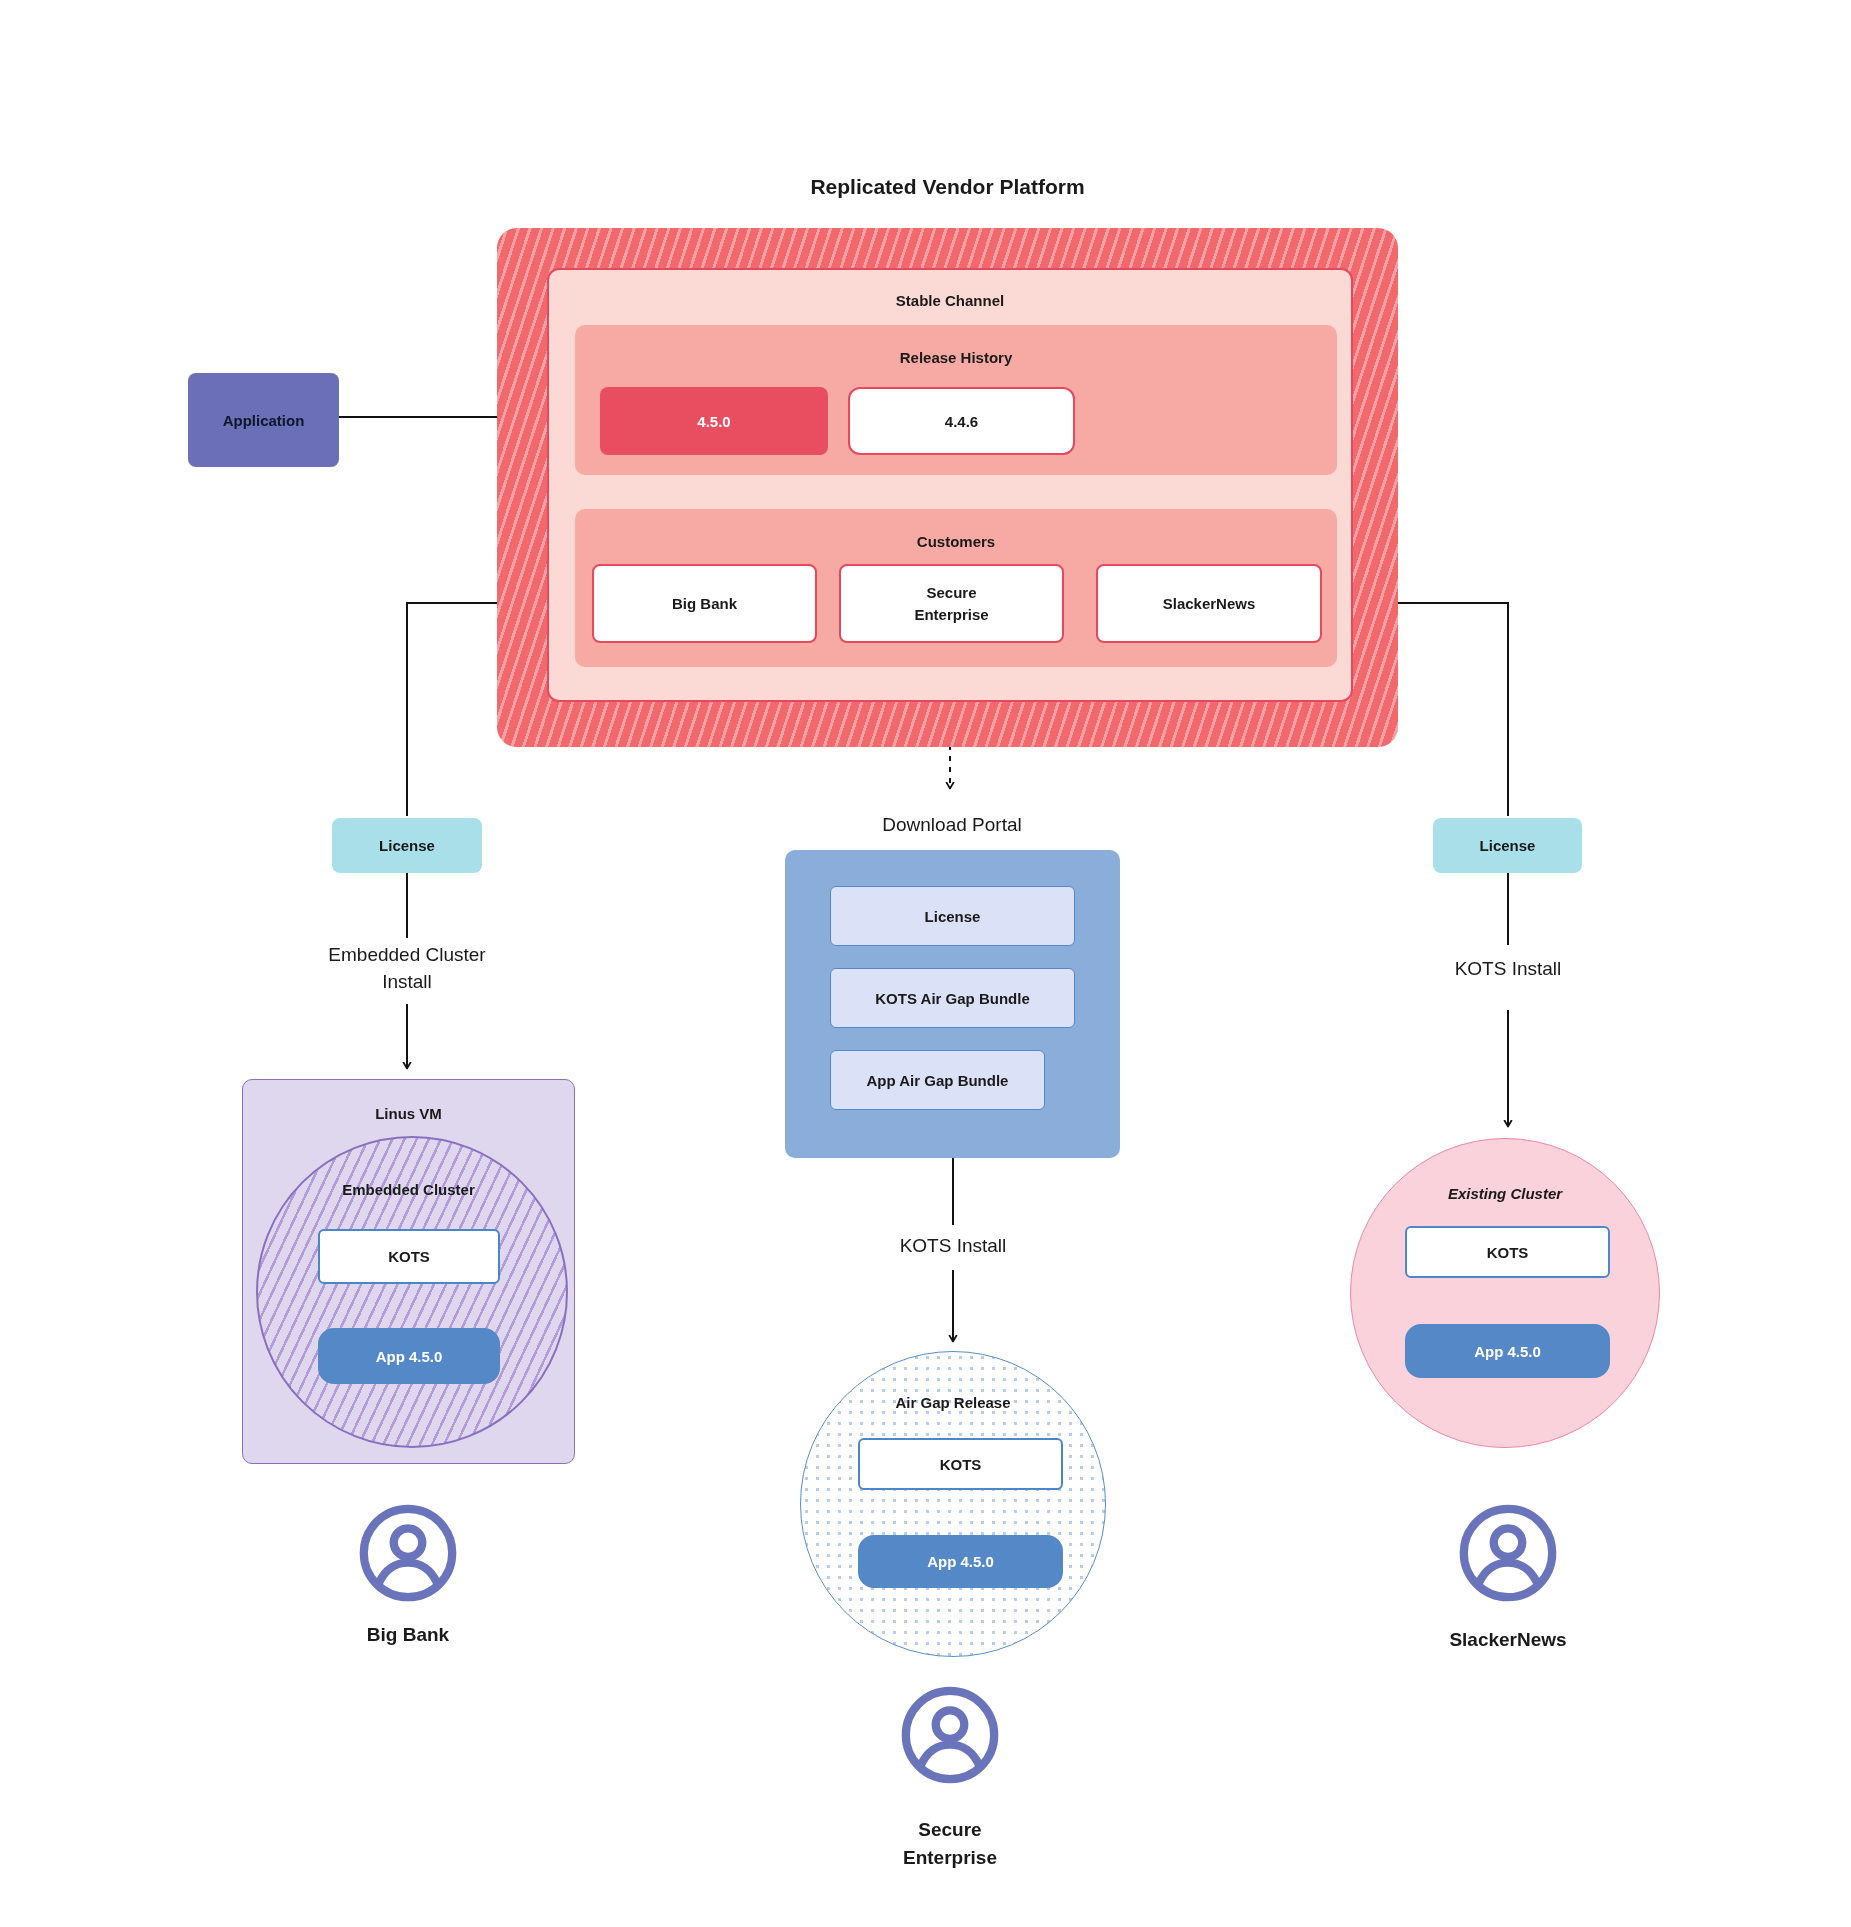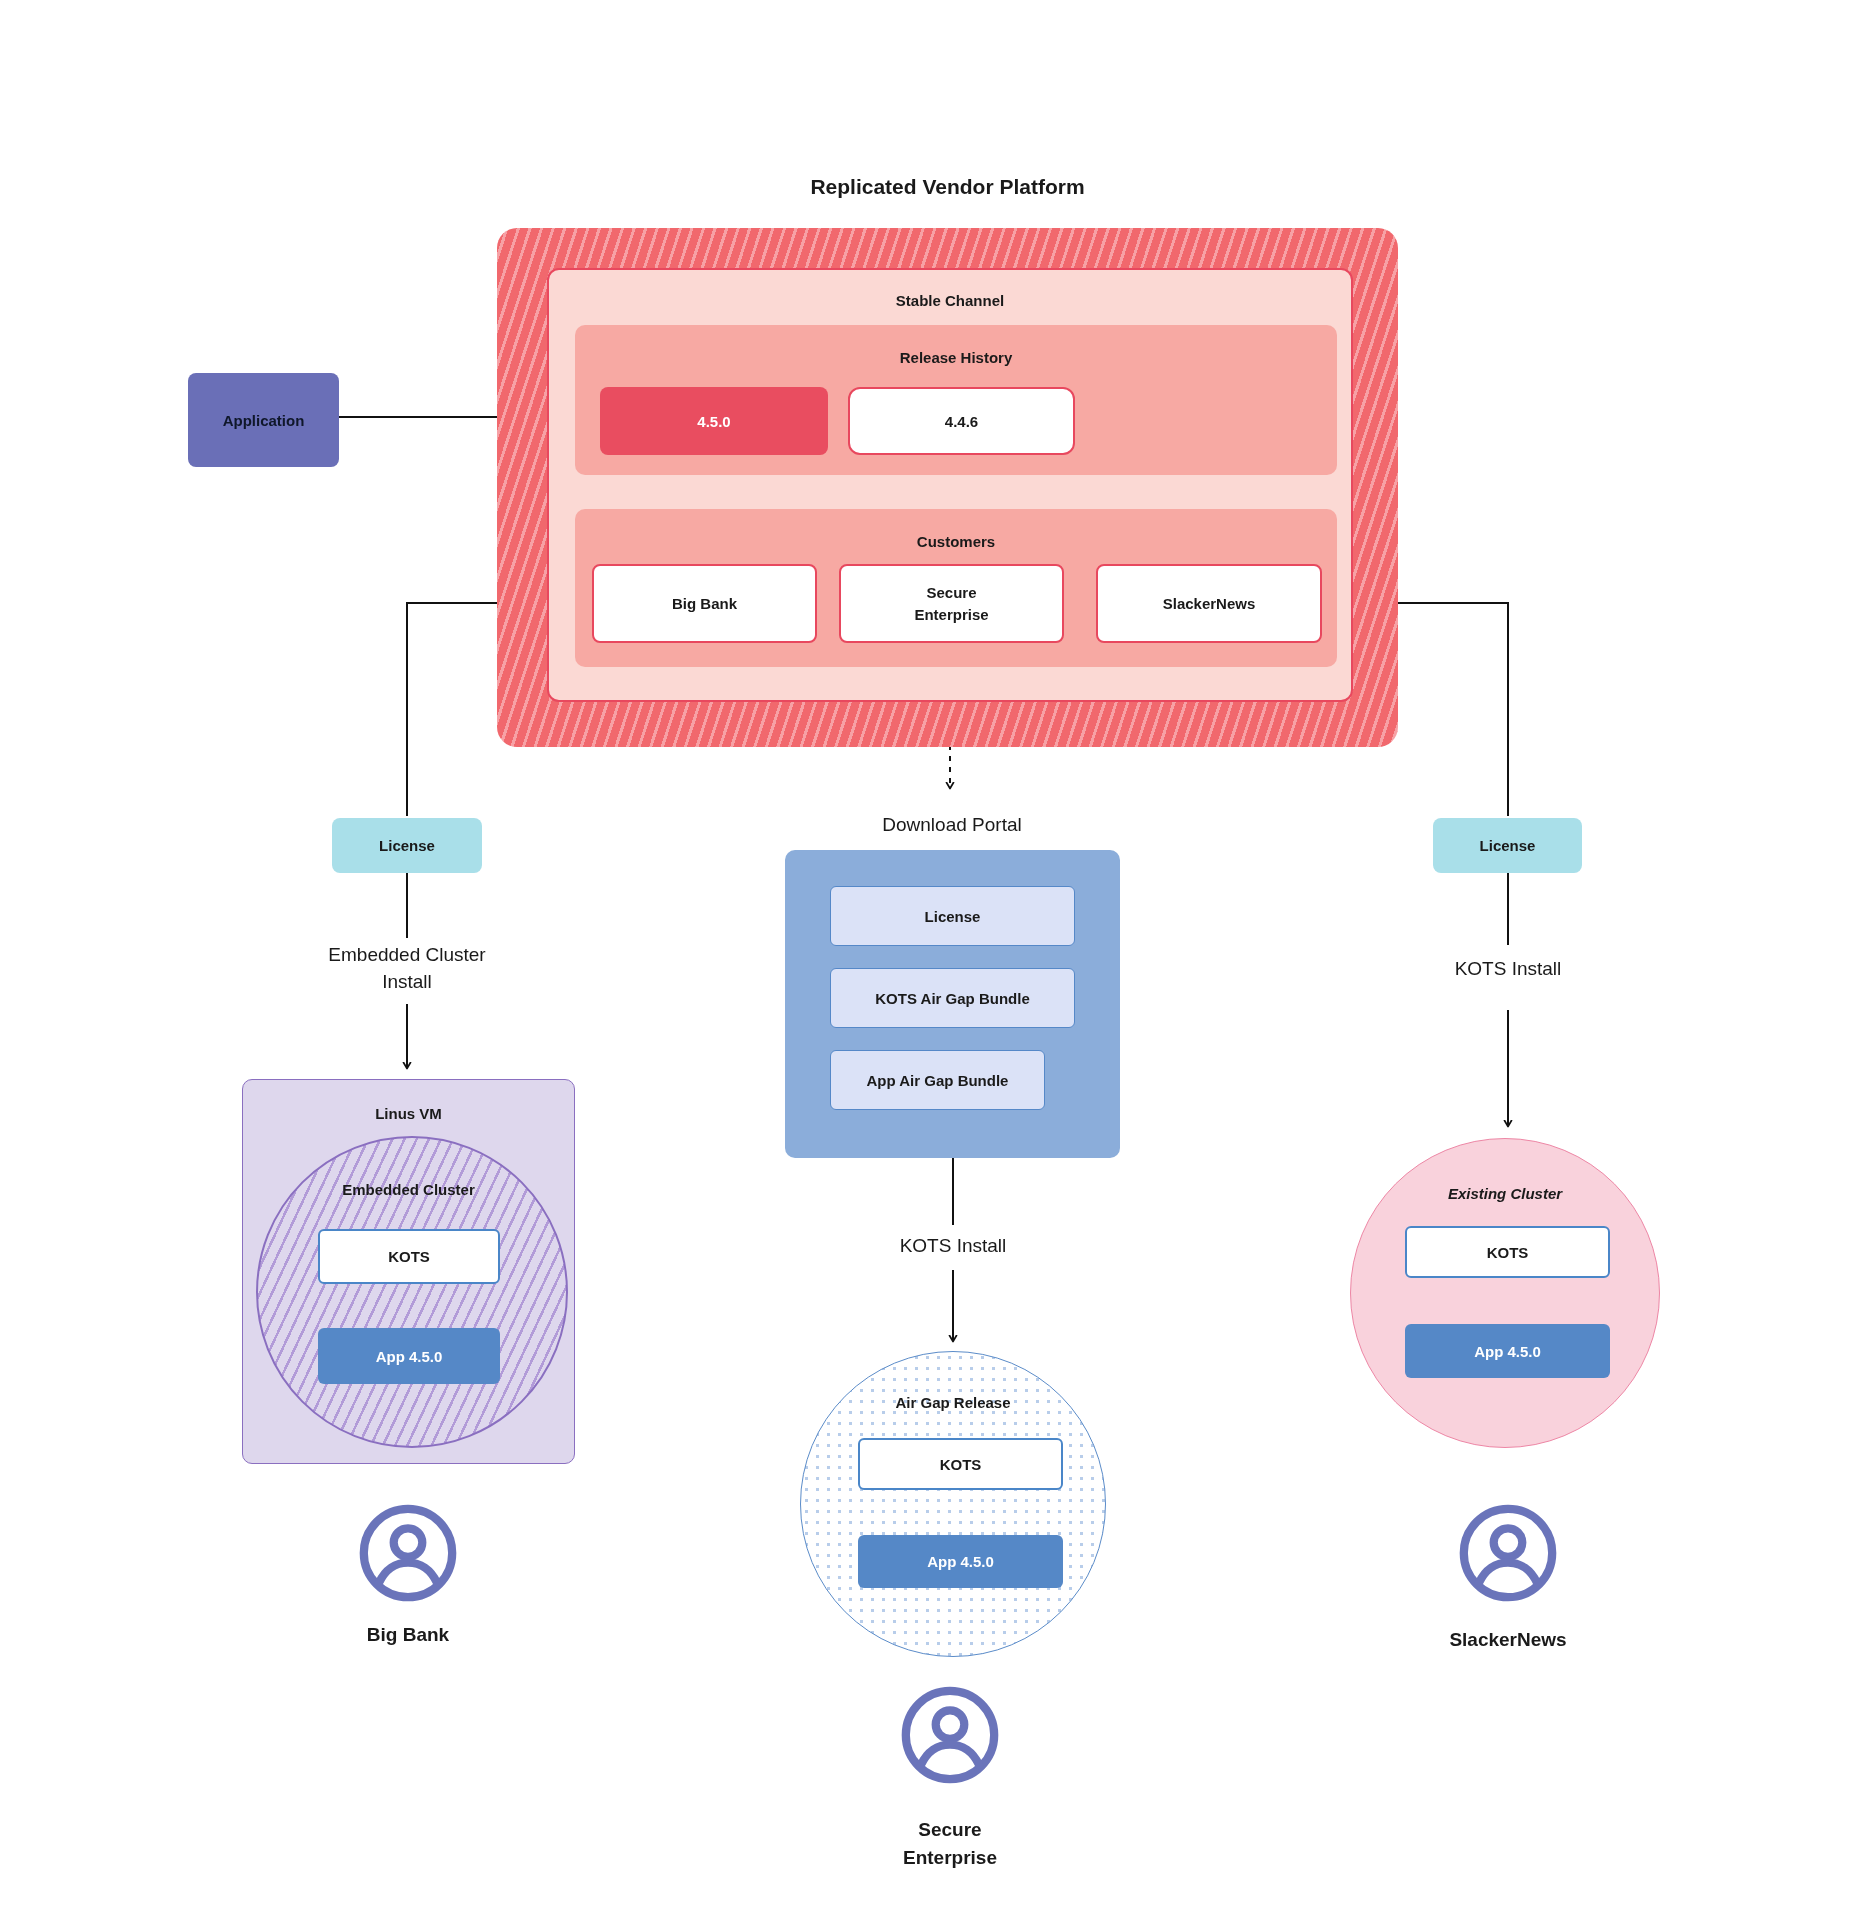--- a/index.html
+++ b/index.html
@@ -26,21 +26,21 @@
 
   .application{background:#6a6fb7;border-radius:8px;color:#0f172a;font-size:15px;font-weight:600;}
   .license{background:#a9dfe9;border-radius:8px;font-size:15px;font-weight:600;}
 
   .linus-vm{background:#ded7ed;border:1.5px solid #8a6fc0;border-radius:10px;}
   .embedded-circle{
     border:2px solid #8a6fc0;border-radius:50%;
     background:repeating-linear-gradient(115deg,#b29bd8 0 2.5px,rgba(0,0,0,0) 2.5px 11px) #ded7ed;
   }
   .kots-box{background:#fff;border:2px solid #4a86c8;border-radius:6px;font-size:15px;font-weight:600;}
-  .app-box{background:#5588c7;border-radius:6px;color:#fff;font-size:15px;font-weight:600;}
+  .app-box{background:#5588c7;border-radius:16px;color:#fff;font-size:15px;font-weight:600;}
 
   .portal{background:#8badda;border-radius:10px;}
   .portal-item{background:#dbe2f7;border:1.5px solid #5588c8;border-radius:6px;font-size:15px;font-weight:600;}
 
   .airgap-circle{
     border:1.5px solid #5b8cc9;border-radius:50%;
     background-color:#fff;
     background-image:radial-gradient(#b8cdea 1.6px, rgba(0,0,0,0) 1.9px);
     background-size:11px 11px;
   }

